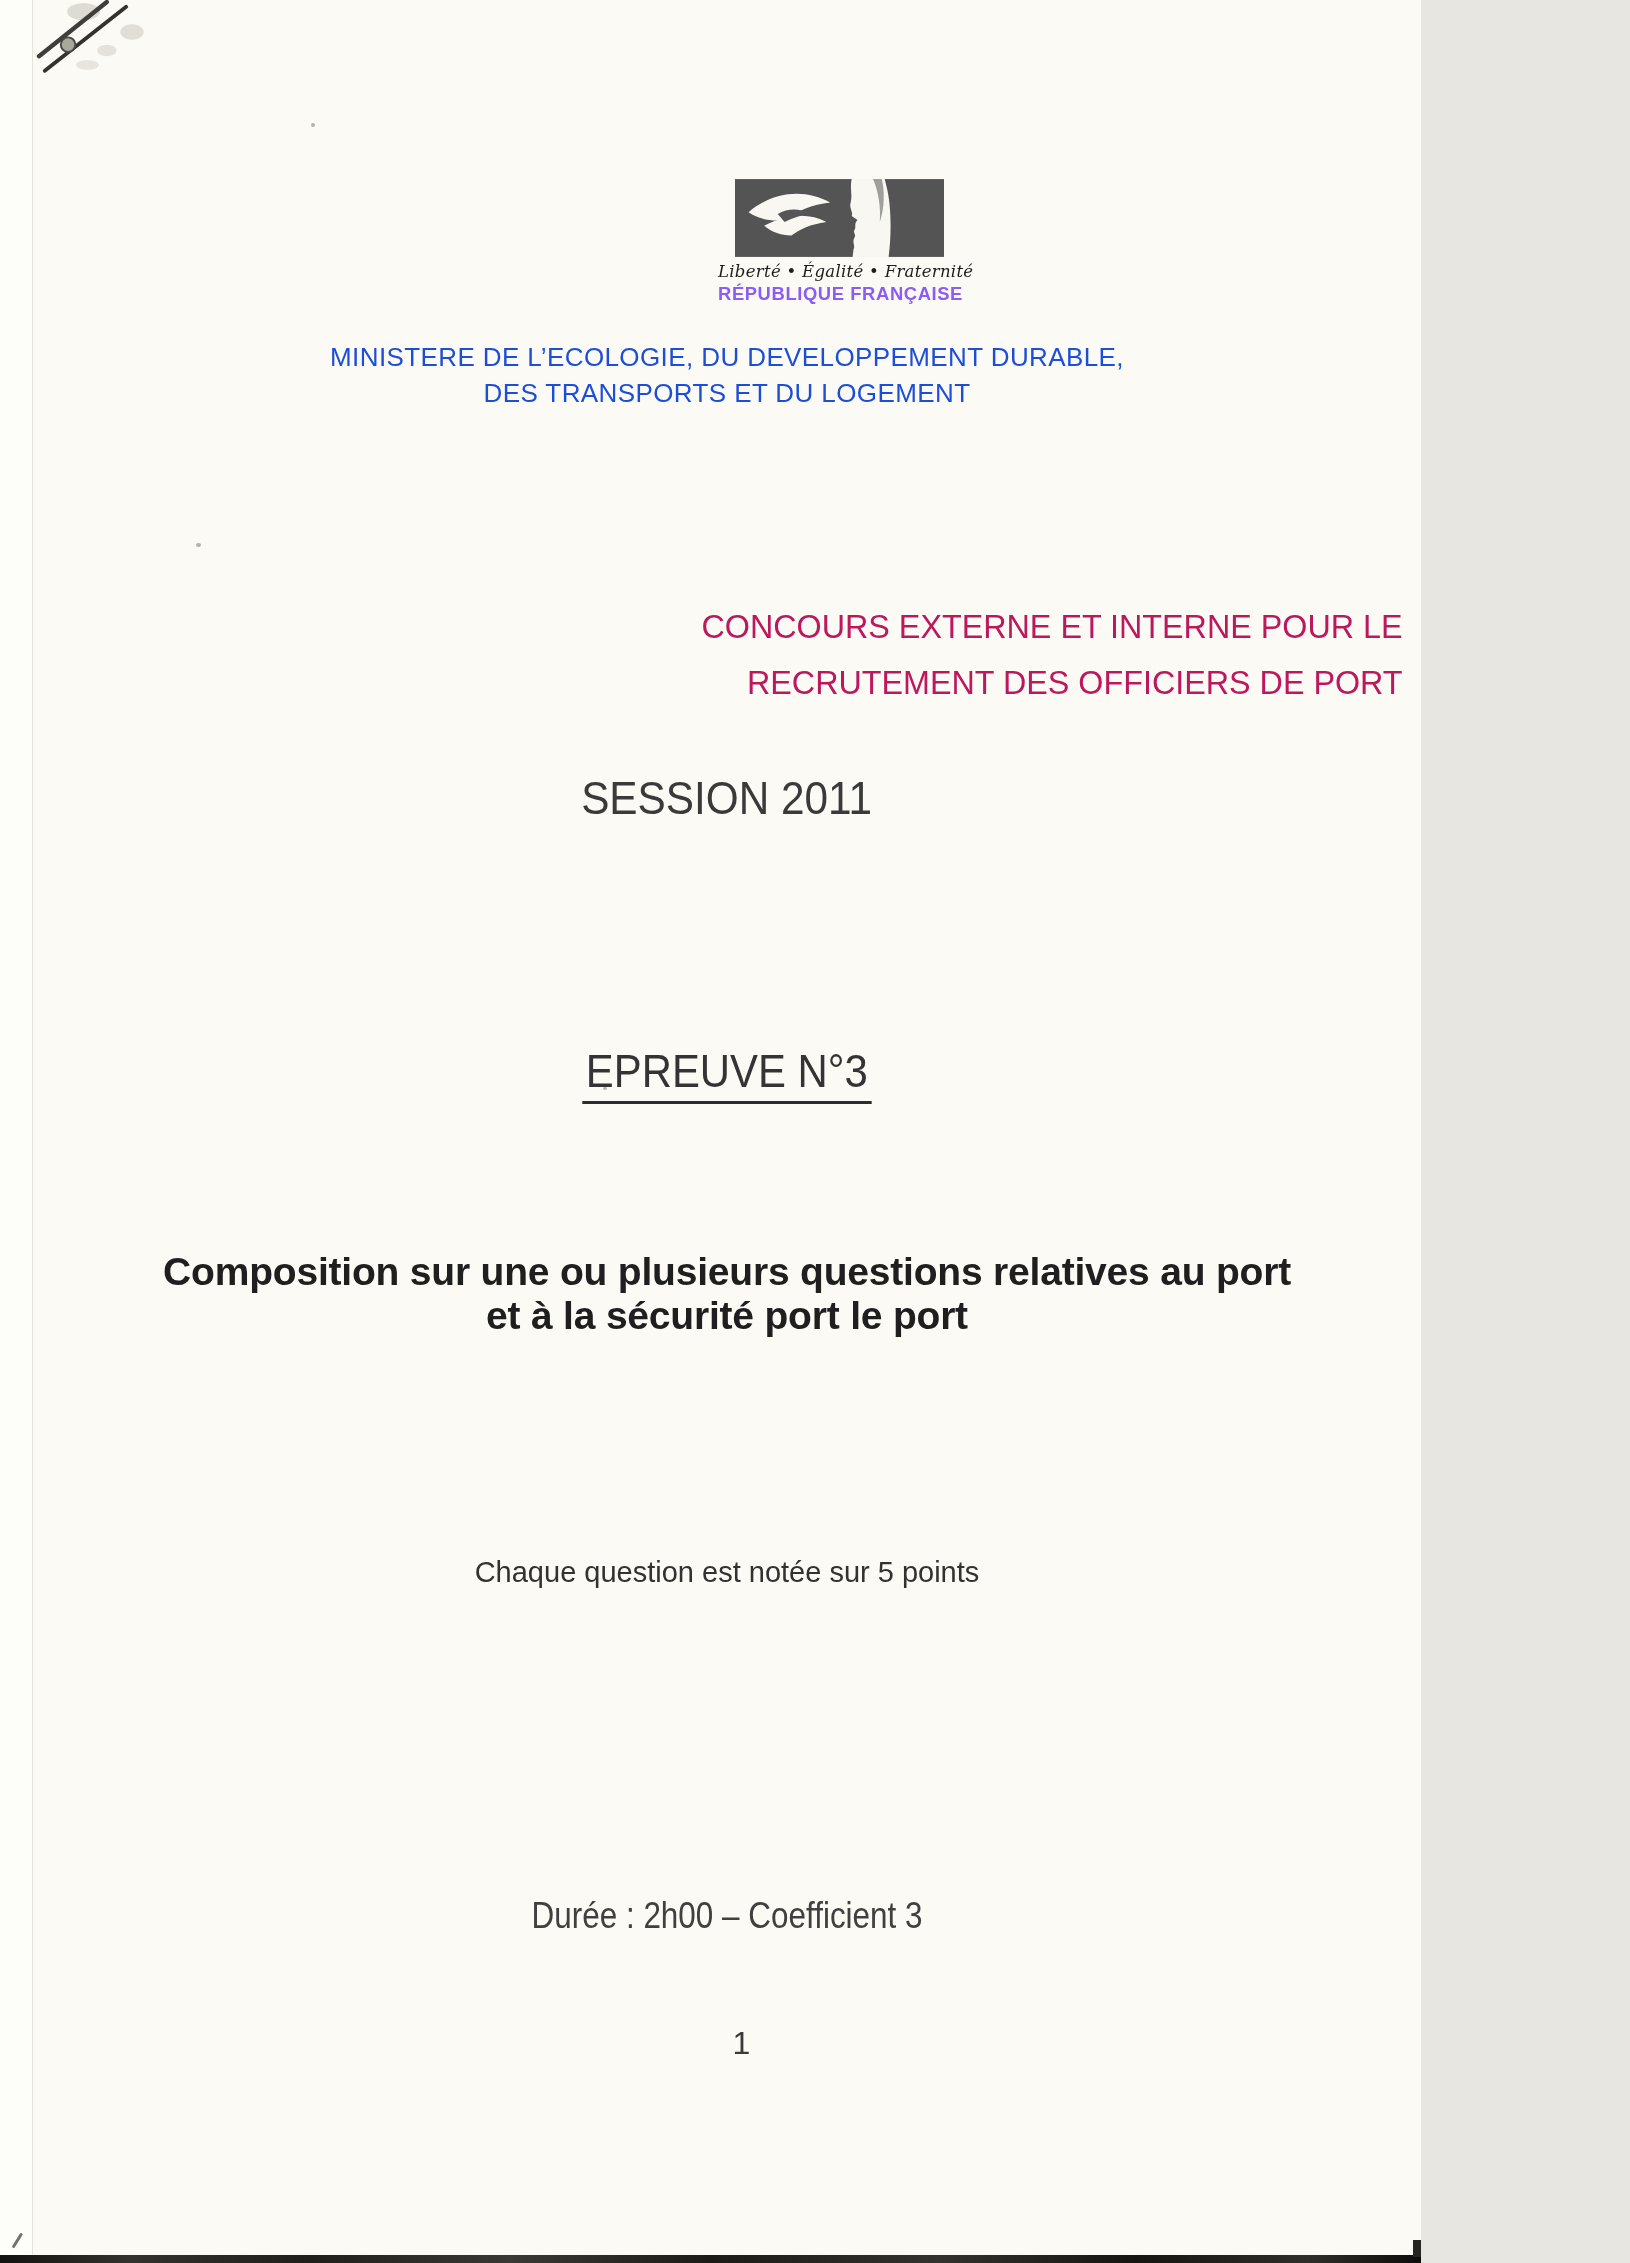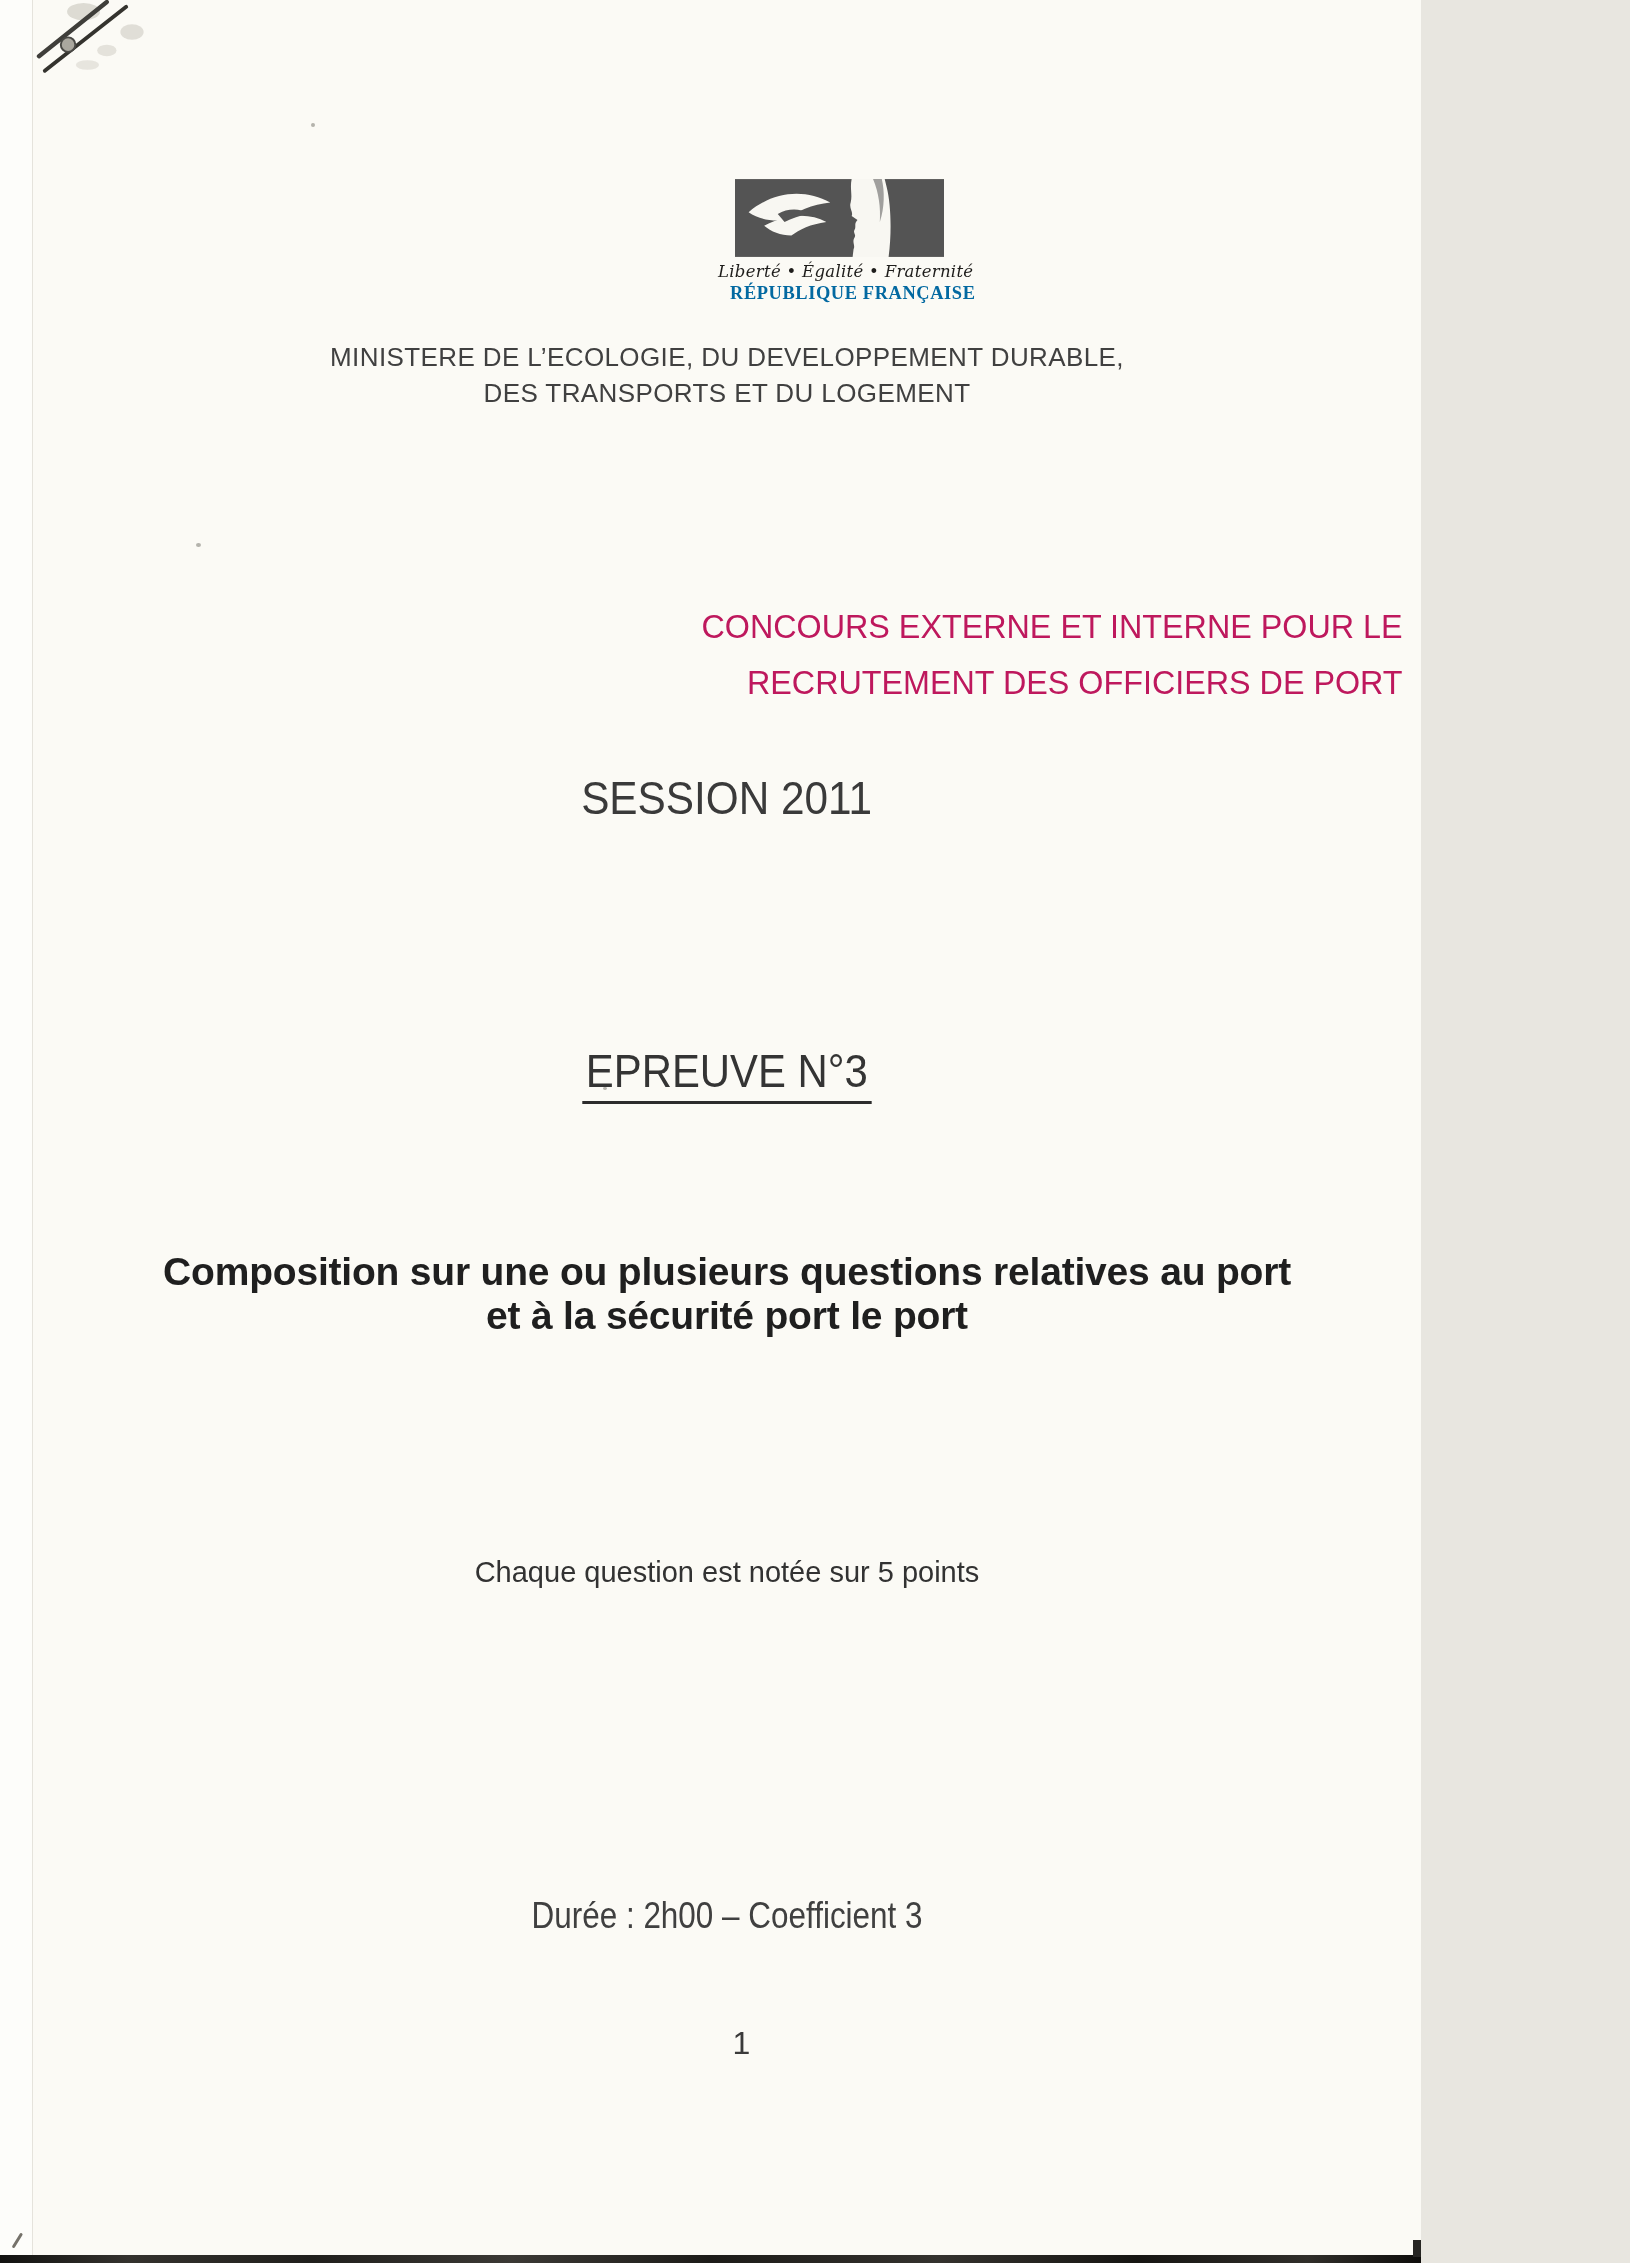--- a/index.html
+++ b/index.html
@@ -23,24 +23,24 @@
   .sq95{transform:scaleX(.95);}
   .sq90{transform:scaleX(.90);}
   .sq91{transform:scaleX(.91);}
   .sq85{transform:scaleX(.85);}
 
   
   .gov-block{position:absolute;left:718px;top:179px;width:243px;text-align:center;}
   .gov-logo{display:block;margin:0 auto;width:209px;height:78px;}
   .motto{margin-top:4.9px;font-family:"DejaVu Serif",serif;font-style:italic;font-size:16.5px;
          color:#1e1d1b;letter-spacing:0.3px;white-space:nowrap;}
-  .republic{margin-top:1.9px;font-family:Liberation Serif, serif;font-size:18.4px;font-weight:bold;
-         color:#0369a1;letter-spacing:0.6px;white-space:nowrap;margin-left:12px;}
+  .republic{margin-top:1.9px;font-family:Liberation Sans, sans-serif;font-size:18.4px;font-weight:bold;
+         color:#8b5cf6;letter-spacing:0.6px;white-space:nowrap;}
 
-  .ministry{top:339px;font-size:26px;line-height:36px;color:#404040;letter-spacing:0.4px;}
+  .ministry{top:339px;font-size:26px;line-height:36px;color:#1d4ed8;letter-spacing:0.4px;}
   .title{top:598px;font-size:34px;line-height:56px;color:#be185d;text-align:right;}
   .session{top:770px;font-size:47px;color:#3a3a3a;}
   .epreuve{top:1044px;font-size:46px;color:#343434;}
   .underlined{border-bottom:3.9px solid #2c2c2c;padding:0 3.9px 3.9px 3.9px;}
   .subject{top:1250px;font-size:39px;font-weight:bold;line-height:44px;color:#1f1f1f;letter-spacing:-0.2px;}
   .note{top:1556px;font-size:29px;color:#323232;}
   .duration{top:1895px;font-size:37px;color:#404040;}
   .pagenum{top:2025px;font-size:32px;color:#3a3a3a;text-indent:29px;}
 
   

